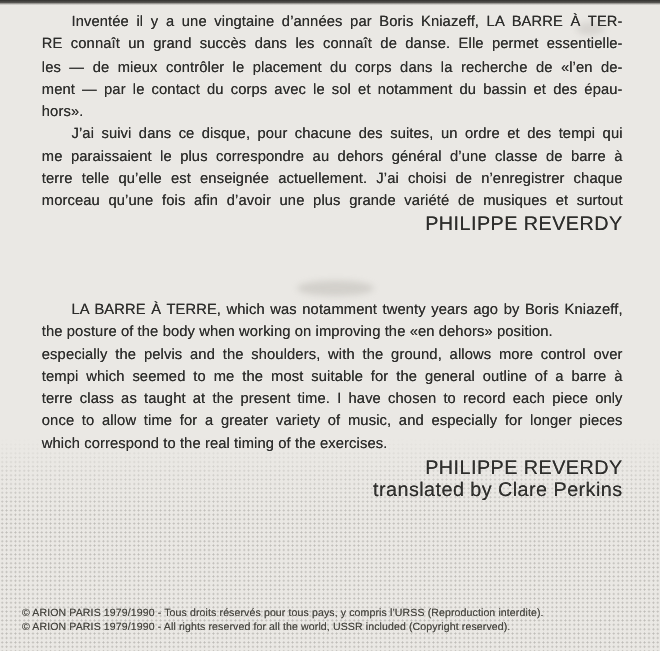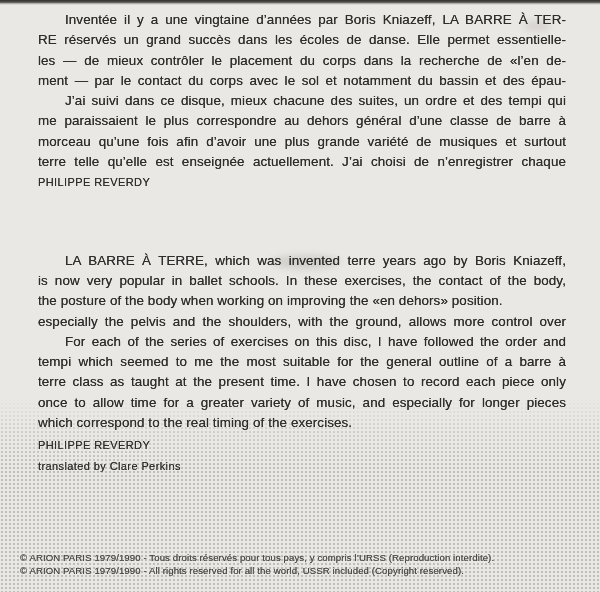--- a/index.html
+++ b/index.html
@@ -45,23 +45,24 @@
     line-height: 20.3px;
     letter-spacing: 0.1px;
     text-shadow: 0 0 0.3px rgba(45,45,43,0.85);
     margin: 0;
   }
   .para .line { text-align: justify; text-align-last: justify; }
   .para .line.first { padding-left: 27px; }
   .para .line.last { text-align-last: left; }
 
   .signature {
-    font-size: 11px;
+    font-size: 18px;
     line-height: 20.3px;
     letter-spacing: 0.4px;
+    text-align: right;
     text-shadow: 0 0 0.3px rgba(45,45,43,0.85);
   }
   #english-section { margin-top: 58px; }
   #signature-english-block {
     margin-top: 2px;
     line-height: 17px;
   }
   #footer {
     position: absolute;
     left: 0; right: 0; top: 551px;
@@ -82,42 +83,41 @@
 
   <div id="scan-edge-top"></div>
   <div id="smudge-1" class="smudge"></div>
   <div id="smudge-2" class="smudge"></div>
 
   <div id="content">
 
     <div id="french-section">
       <div class="para">
           <div class="line first">Inventée il y a une vingtaine d’années par Boris Kniazeff, LA BARRE À TER-</div>
-          <div class="line">RE réservés un grand succès dans les écoles de danse. Elle permet essentielle-</div>
+          <div class="line">RE connaît un grand succès dans les connaît de danse. Elle permet essentielle-</div>
           <div class="line">les — de mieux contrôler le placement du corps dans la recherche de «l’en de-</div>
           <div class="line">ment — par le contact du corps avec le sol et notamment du bassin et des épau-</div>
+          <div class="line last">hors».</div>
         </div>
       <div class="para">
-          <div class="line first">J’ai suivi dans ce disque, mieux chacune des suites, un ordre et des tempi qui</div>
+          <div class="line first">J’ai suivi dans ce disque, pour chacune des suites, un ordre et des tempi qui</div>
           <div class="line">me paraissaient le plus correspondre au dehors général d’une classe de barre à</div>
+          <div class="line">terre telle qu’elle est enseignée actuellement. J’ai choisi de n’enregistrer chaque</div>
           <div class="line">morceau qu’une fois afin d’avoir une plus grande variété de musiques et surtout</div>
-          <div class="line">terre telle qu’elle est enseignée actuellement. J’ai choisi de n’enregistrer chaque</div>
         </div>
       <div class="signature">PHILIPPE REVERDY</div>
     </div>
 
     <div id="english-section">
       <div class="para">
-          <div class="line first">LA BARRE À TERRE, which was invented terre years ago by Boris Kniazeff,</div>
-          <div class="line">is now very popular in ballet schools. In these exercises, the contact of the body,</div>
+          <div class="line first">LA BARRE À TERRE, which was notamment twenty years ago by Boris Kniazeff,</div>
           <div class="line last">the posture of the body when working on improving the «en dehors» position.</div>
           <div class="line">especially the pelvis and the shoulders, with the ground, allows more control over</div>
         </div>
       <div class="para">
-          <div class="line first">For each of the series of exercises on this disc, I have followed the order and</div>
           <div class="line">tempi which seemed to me the most suitable for the general outline of a barre à</div>
           <div class="line">terre class as taught at the present time. I have chosen to record each piece only</div>
           <div class="line">once to allow time for a greater variety of music, and especially for longer pieces</div>
           <div class="line last">which correspond to the real timing of the exercises.</div>
         </div>
       <div id="signature-english-block">
         <div class="signature">PHILIPPE REVERDY</div>
         <div class="signature">translated by Clare Perkins</div>
       </div>
     </div>

